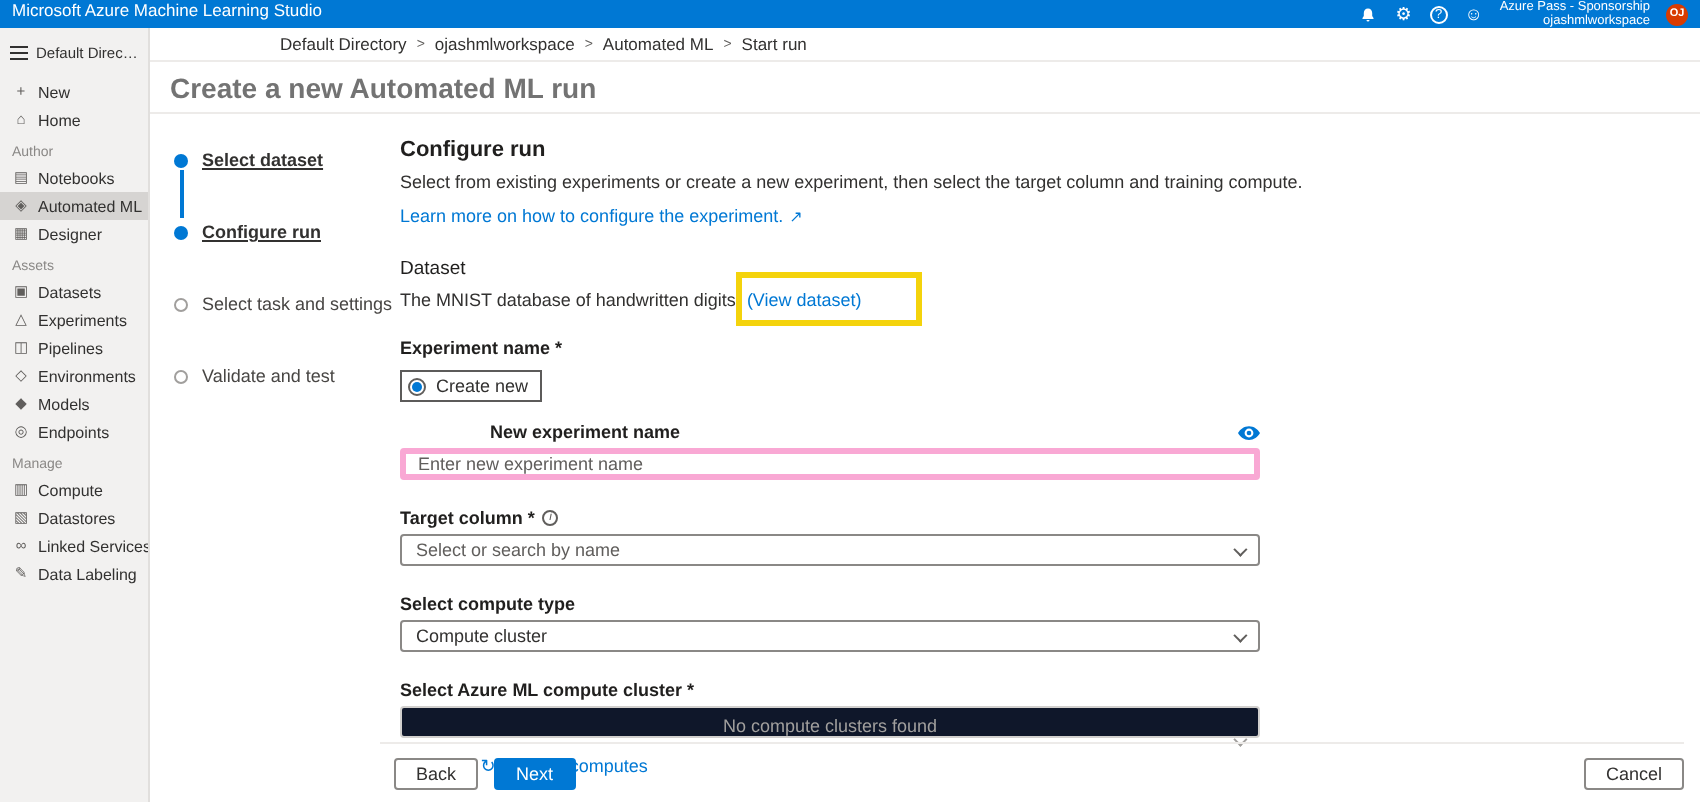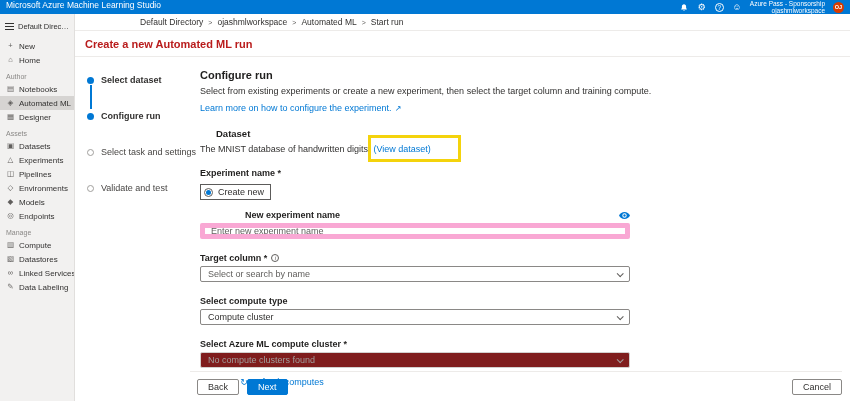--- a/index.html
+++ b/index.html
@@ -28,21 +28,21 @@
   
   .crumbbar { position:absolute; top:14px; left:75px; right:0; height:17px; background:#fff;
               border-bottom:1px solid #edebe9; display:flex; align-items:center;
               padding-left:65px; gap:5px; font-size:8.5px; z-index:10; }
   .crumb { cursor:pointer; color:#323130; white-space:nowrap; }
   .crumb-sep { color:#605e5c; font-size:7px; }
 
   
   .titlebar { position:absolute; top:31px; left:75px; right:0; height:26px;
               border-bottom:1px solid #edebe9; display:flex; align-items:center; padding-left:10px; background:#fff; }
-  .page-title { font-size:11px; font-weight:bold; color:#b91c1c; }
+  .page-title { font-size:14px; font-weight:bold; color:#737373; }
 
   
   .sidebar { position:absolute; top:14px; left:0; width:75px; bottom:0; background:#f2f1f0;
              border-right:1px solid #e1dfdd; font-size:8px; overflow:hidden; z-index:20; }
   .sb-top { display:flex; align-items:center; gap:4px; padding:8px 4px 8px 5px; white-space:nowrap; overflow:hidden; }
   .menu-icon { width:9px; height:7px; display:flex; flex-direction:column; justify-content:space-between; cursor:pointer; flex:0 0 auto; }
   .menu-icon i { display:block; height:1px; background:#323130; }
   .sb-dir { font-size:7.5px; color:#323130; overflow:hidden; text-overflow:ellipsis; }
   .sb-item { display:flex; align-items:center; gap:4px; height:14px; padding:0 4px 0 6px;
              cursor:pointer; white-space:nowrap; overflow:hidden; color:#323130; }
@@ -53,59 +53,59 @@
   
   .main { position:absolute; top:57px; left:75px; right:0; bottom:0; background:#fff; }
 
   
   .stepper { position:absolute; left:12px; top:18px; width:120px; }
   .step { position:relative; display:flex; align-items:center; gap:7px; margin-bottom:26px; cursor:pointer; }
   .dot { width:7px; height:7px; border-radius:50%; flex:0 0 auto; }
   .step.done .dot, .step.current .dot { background:#0078d4; }
   .step.todo .dot { background:#fff; border:1px solid #a19f9d; }
   .step-label { font-size:9px; white-space:nowrap; color:#323130; }
-  .step.done .step-label, .step.current .step-label { font-weight:600; }
+  .step.done .step-label, .step.current .step-label { font-weight:600;text-decoration:underline; }
   .step.todo .step-label { color:#484644; }
   .connector { position:absolute; left:3px; top:10px; width:1.5px; height:24px; background:#0078d4; }
 
   
   .form { position:absolute; left:125px; top:12px; width:430px; }
   .form-heading { font-size:11px; font-weight:bold; color:#201f1e; }
   .form-desc { margin-top:5px; font-size:9px; color:#323130; white-space:nowrap; }
   .learn-link { margin-top:7px; font-size:9px; color:#0078d4; cursor:pointer; display:inline-flex; align-items:center; gap:3px; }
   .ext-ic { font-size:8px; }
-  .sec-label { margin-top:13px; font-size:9.5px; font-weight:bold; color:#201f1e;margin-left:16px; }
+  .sec-label { margin-top:13px; font-size:9.5px; font-weight:normal; color:#201f1e; }
   .dataset-line { margin-top:5px; font-size:9px; color:#323130; white-space:nowrap; }
   .view-wrap { position:relative; display:inline-block; margin-left:3px; }
   .view-link { color:#0078d4; cursor:pointer; }
   .hl { position:absolute; left:-5px; top:-9px; right:-30px; bottom:-8px;
         border:3px solid #f4d30c; pointer-events:none; z-index:5; }
   .field-label { margin-top:14px; font-size:9px; font-weight:bold; color:#201f1e; display:flex; align-items:center; }
   .info-ic { display:inline-flex; width:8px; height:8px; border:1px solid #605e5c; border-radius:50%;
              font-size:6px; font-weight:400; font-style:italic; align-items:center; justify-content:center;
              color:#605e5c; margin-left:4px; cursor:pointer; }
   .radio-row { margin-top:6px; display:inline-flex; align-items:center; gap:5px;
                border:1px solid #5c5b5a; padding:2px 6px 2px 3px; cursor:pointer; }
   .radio { width:9px; height:9px; border-radius:50%; border:1px solid #605e5c; display:flex;
            align-items:center; justify-content:center; background:#fff; }
   .radio-dot { width:5px; height:5px; border-radius:50%; background:#0078d4; }
   .radio-label { font-size:9px; color:#323130; }
   .label-row { margin-top:10px; display:flex; align-items:center; justify-content:space-between; }
   .label-row .field-label { margin-top:0;padding-left:45px; }
   .eye { display:flex; align-items:center; cursor:pointer; }
-  .text-input { margin-top:3px; width:100%; height:16px; border:5px solid #f9a8d4; border-radius:2px;
+  .text-input { margin-top:3px; width:100%; height:16px; border:3px solid #f9a8d4; border-radius:2px;
                 font-size:9px; padding:0 6px; color:#323130; font-family:inherit; outline:none; background:#fff; }
   .text-input::placeholder { color:#605e5c; }
   .dropdown { margin-top:3px; width:100%; height:16px; border:1px solid #8a8886; border-radius:2px;
               display:flex; align-items:center; padding:4px 7px; font-size:9px; cursor:pointer; background:#fff; }
   .dd-text { color:#323130; }
   .dd-text.placeholder { color:#605e5c; }
   .chev { width:5px; height:5px; border-right:1.2px solid #605e5c; border-bottom:1.2px solid #605e5c;
           transform:rotate(45deg) translateY(-1px); margin-left:auto; flex:0 0 auto; }
-  .dropdown.disabled { background:#7f1d1d; border-color:#d2d0ce; cursor:default; }
+  .dropdown.disabled { background:#0f172a; border-color:#d2d0ce; cursor:default;flex-direction:column; }
   .dropdown.disabled .dd-text { color:#a19f9d; }
   .dropdown.disabled .chev { border-color:#a19f9d; }
   .links-row { margin-top:9px; display:flex; align-items:center; gap:14px; }
   .action-link { display:inline-flex; align-items:center; gap:3px; font-size:9px; color:#0078d4; cursor:pointer; }
   .action-ic { font-size:9px; line-height:1; }
 
   
   .footer-line { position:absolute; left:115px; right:8px; top:314px; border-top:1px solid #edebe9; }
   .footer-actions { position:absolute; left:122px; right:8px; top:322px; display:flex; align-items:flex-end; gap:8px; }
   .btn { font-size:9px; height:16px; padding:0 10px; border-radius:2px; border:1px solid #8a8886;

